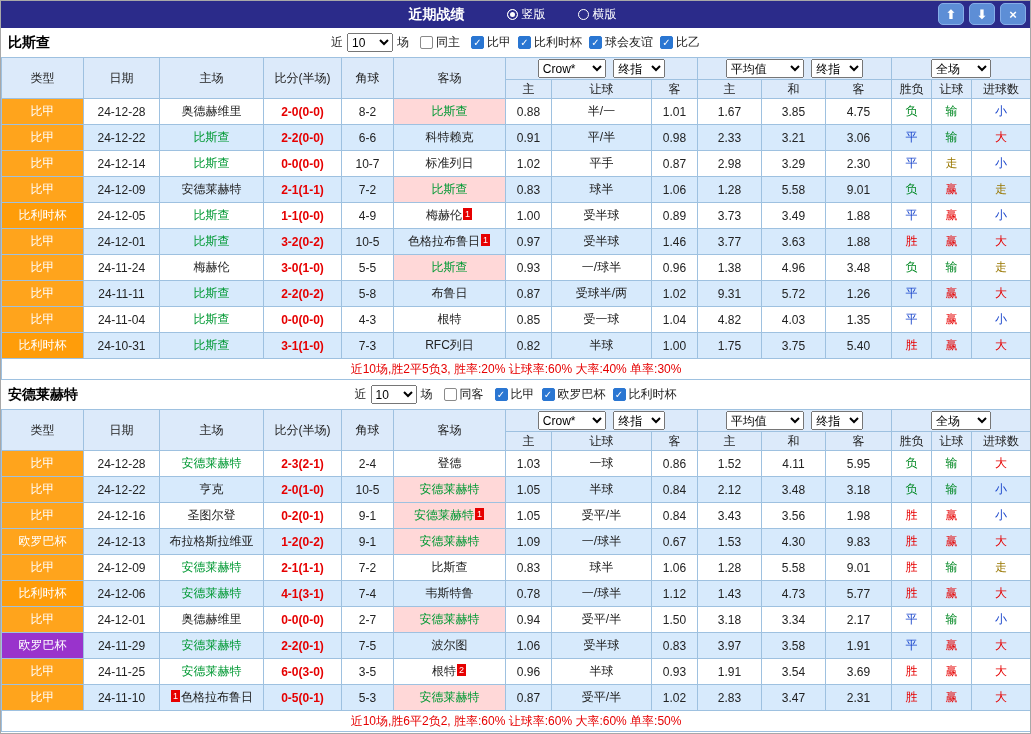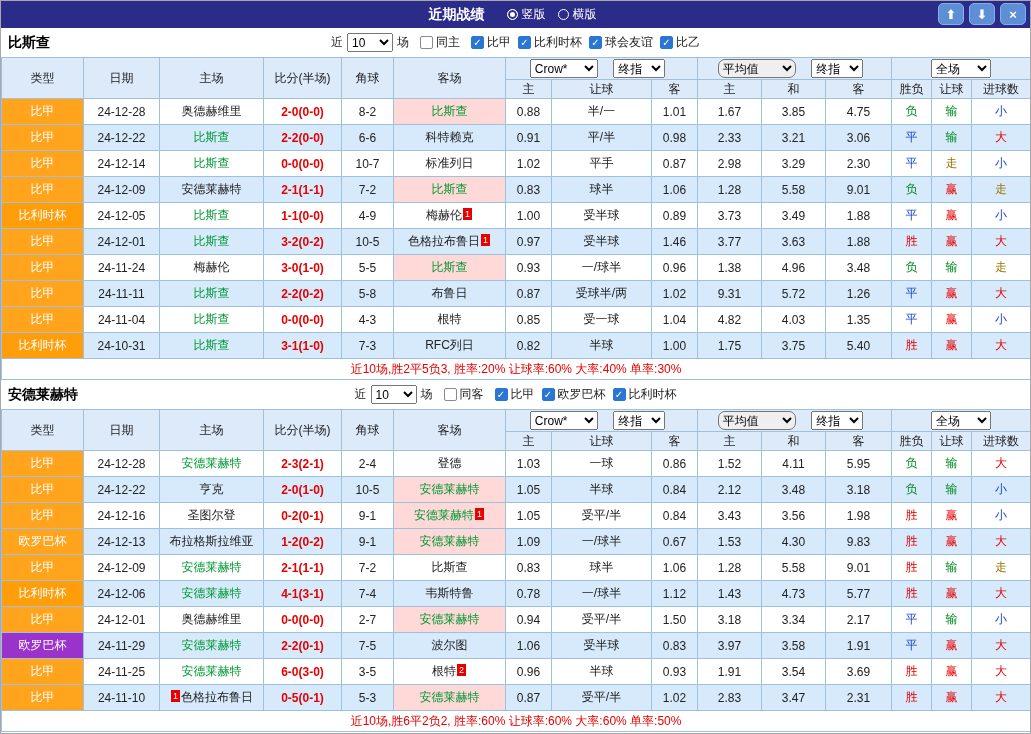--- a/index.html
+++ b/index.html
@@ -7,21 +7,21 @@
   body {
     width:1031px; height:734px; background:#fff;
     font-family:"Liberation Sans","DejaVu Sans",sans-serif;
     font-size:12px; color:#222;
   }
   .panel { width:1031px; height:734px; border:1px solid #a8a8a8; overflow:hidden; background:#fff; }
 
   
   .titlebar {
     height:27px; background:#2b2b8a; color:#fff;
-    display:flex; align-items:center; justify-content:center; position:relative;
+    display:flex; align-items:center; justify-content:center; position:relative;gap:20px;
   }
   .titlebar .title { font-weight:bold; font-size:14px; margin-right:16px; }
   .radio-item { display:inline-flex; align-items:center; gap:4px; margin:0 6px; cursor:pointer; }
   .radio { width:11px; height:11px; border:1px solid #fff; border-radius:50%; display:inline-block; background:transparent; }
   .radio.selected { background:#fff; box-shadow:inset 0 0 0 2px #2b2b8a, inset 0 0 0 5px #fff; }
   .win-buttons { position:absolute; right:4px; top:2px; display:flex; gap:5px; }
   .win-btn {
     width:26px; height:22px; background:#5d8ed6; border:1px solid #86aee8; border-radius:5px;
     color:#fff; font-size:13px; font-weight:bold; display:flex; align-items:center; justify-content:center;
     cursor:pointer;
@@ -53,22 +53,22 @@
   .grid td.hl { background:#ffd8d8 !important; }
   td.league { color:#fff; }
   td.score { color:#e60000;font-weight:bold; }
   .tn { cursor:pointer; }
   .focal { color:#009933; }
   .badge {
     display:inline-block; background:#e60000; color:#fff; font-size:9px; line-height:12px;
     min-width:9px; padding:0 1px; margin:0 1px; vertical-align:2px; text-align:center;
   }
   .book-select { width:68px; margin:0 2px; }
-  .stage-select { width:52px; margin:0 10px; }
-  .avg-select { width:78px; margin:0 2px;border-radius:7px; }
+  .stage-select { width:52px; margin:0 2px; }
+  .avg-select { width:78px; margin:0 2px; }
   .scope-select { width:60px; }
   tfoot td.summary { height:21px; color:#e60000; background:#fff; font-size:12px; font-weight:normal; }
 </style>
 </head>
 <body>
 
 <div class="panel">
 
   <div class="titlebar">
     <span class="title">近期战绩</span>

